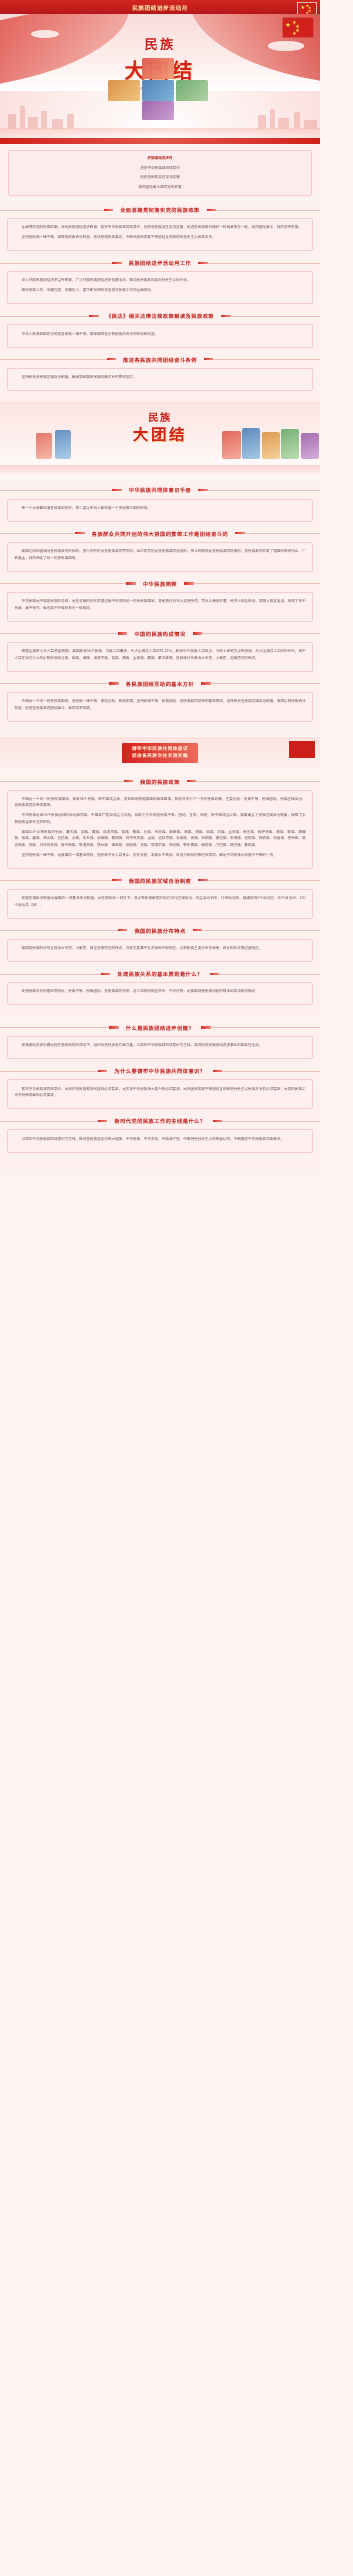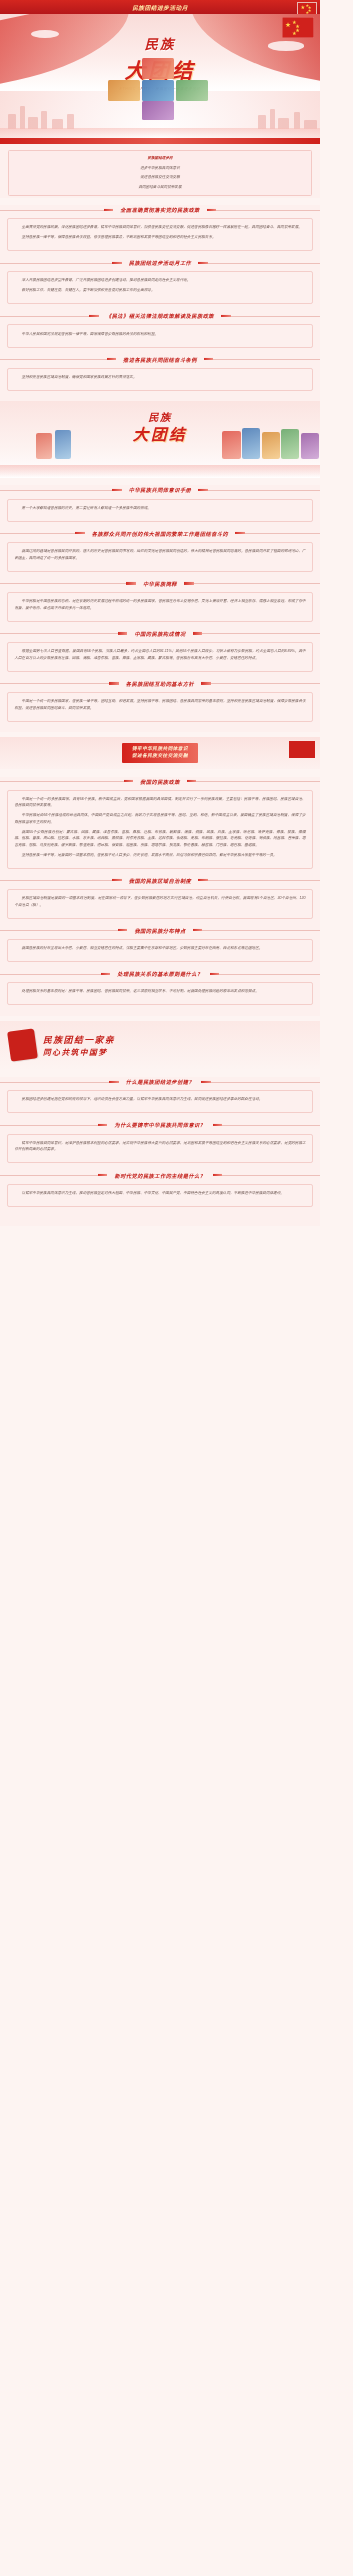--- a/index.html
+++ b/index.html
@@ -7,21 +7,20 @@
   body{
     width:353px;
     background:#fdf4f2;
     font-family:"Liberation Sans","DejaVu Sans",sans-serif;
     color:#4a3a3a;
   }
   .page{
     width:320px;
     position:relative;
     overflow:hidden;
-    font-style:italic;
   }
 
   
   .topbar{
     position:relative;
     height:14.4px;
     background:linear-gradient(180deg,#d4261f 0%,#b5171a 100%);
     display:flex;align-items:center;justify-content:center;
   }
   .topbar .tb-title{
@@ -398,27 +397,20 @@
     </div>
 
     <div class="sec-head">
       <span class="bar"></span><span class="txt">处理民族关系的基本原则是什么？</span>
     </div>
     <div class="card">
       <p class="para indent">处理民族关系的基本原则是：民族平等、民族团结、各民族共同繁荣。这三项原则相互联系、不可分割，是我国处理民族问题的根本出发点和落脚点。</p>
     </div>
   </div>
 
-  <div class="calli">
-    <div class="knot"></div>
-    <div class="ctxt">
-      <span>民族团结一家亲</span>
-      <small>同心共筑中国梦</small>
-    </div>
-  </div>
 
   <div style="background:#fdf0ee;padding-bottom:5.2px;">
 
     <div class="sec-head">
       <span class="bar"></span><span class="txt">什么是民族团结进步创建？</span>
     </div>
     <div class="card">
       <p class="para indent">民族团结进步创建是指在党和政府的领导下，组织动员社会各方面力量，以铸牢中华民族共同体意识为主线，共同促进民族团结进步事业的群众性活动。</p>
     </div>
 

